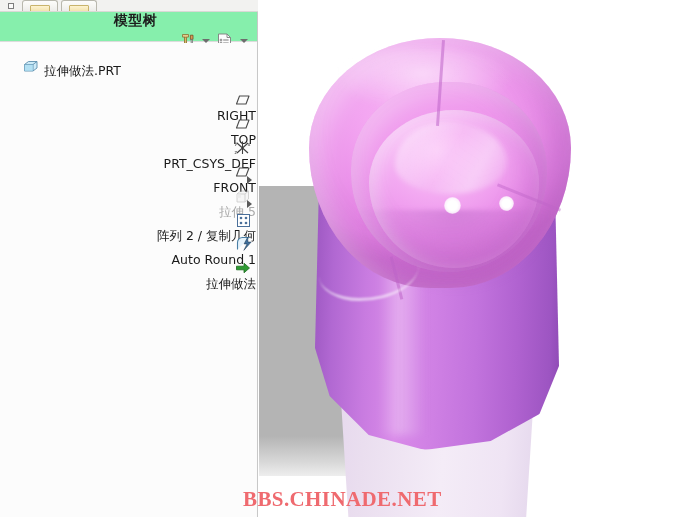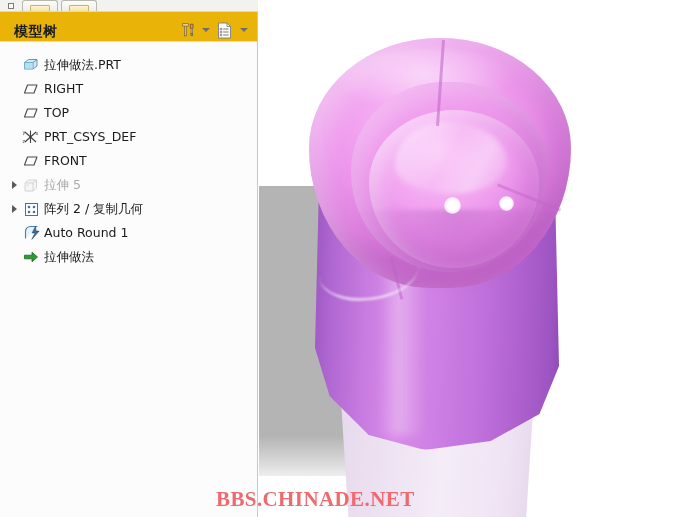--- a/index.html
+++ b/index.html
@@ -72,25 +72,26 @@
     position: absolute;
     left: 0; top: 12px;
     width: 258px; height: 505px;
     background: #fbfbfb;
     box-sizing: border-box;
     border-right: 1px solid #c8c8c8;
   }
   .tree-header {
     position: relative;
     height: 30px;
-    background: #eab308;
+    background: #86efac;
     border-bottom: 1px solid #dcdcdc;
     display: flex;
-    align-items: flex-end;
-    box-sizing: border-box;
+    align-items: center;
+    box-sizing: border-box;
+    flex-direction: column;
   }
   .tree-title {
     margin-left: 14px;
     font-size: 14px;
     font-weight: bold;
     color: #1d1d1d;
     letter-spacing: 0.5px;
     font-family: "DejaVu Sans", sans-serif;
   }
   .hdr-tools {
@@ -120,21 +121,21 @@
   .tree-body {
     position: absolute;
     left: 0; top: 31px; right: 1px; bottom: 0;
     background: #fcfcfc;
     padding-top: 10px;
     box-sizing: border-box;
     overflow: hidden;
   }
   .tree-row {
     display: flex;
-    align-items: center;
+    align-items: flex-end;
     height: 24px;
     font-size: 12.5px;
     color: #1a1a1a;
     white-space: nowrap;
     font-family: "DejaVu Sans", sans-serif;
   }
   .tree-row.dim .label { color: #a9a9a9; }
   .expander {
     width: 13px; height: 24px;
     display: flex; align-items: center; justify-content: center;
@@ -150,21 +151,21 @@
   .ico {
     width: 20px; height: 20px;
     flex: 0 0 20px;
     display: flex; align-items: center; justify-content: center;
     margin-right: 3px;
   }
   .label { line-height: 1; }
 
   
   .lvl0 { padding-left: 8px; }
-  .lvl1 { padding-left: 8px; }
+  .lvl1 { padding-left: 29px; flex-direction: column; }
 
   
   .viewport {
     position: absolute;
     left: 259px; top: 0;
     width: 425px; height: 517px;
     background: #ffffff;
     overflow: hidden;
   }
   .ground-shadow {
@@ -308,21 +309,21 @@
     left: 60px; top: 240px;
     width: 100px; height: 58px;
     border-bottom: 3px solid rgba(255,255,255,0.6);
     border-radius: 0 0 60% 40%;
     filter: blur(1.2px);
   }
 
   
   .watermark {
     position: absolute;
-    left: 216px; top: 487px;
+    left: 243px; top: 487px;
     font-family: "Liberation Serif", "DejaVu Serif", serif;
     font-weight: bold;
     font-size: 21px;
     letter-spacing: 0.4px;
     color: #ef6a6f;
     white-space: nowrap;
     z-index: 30;
   }
 </style>
 </head>

